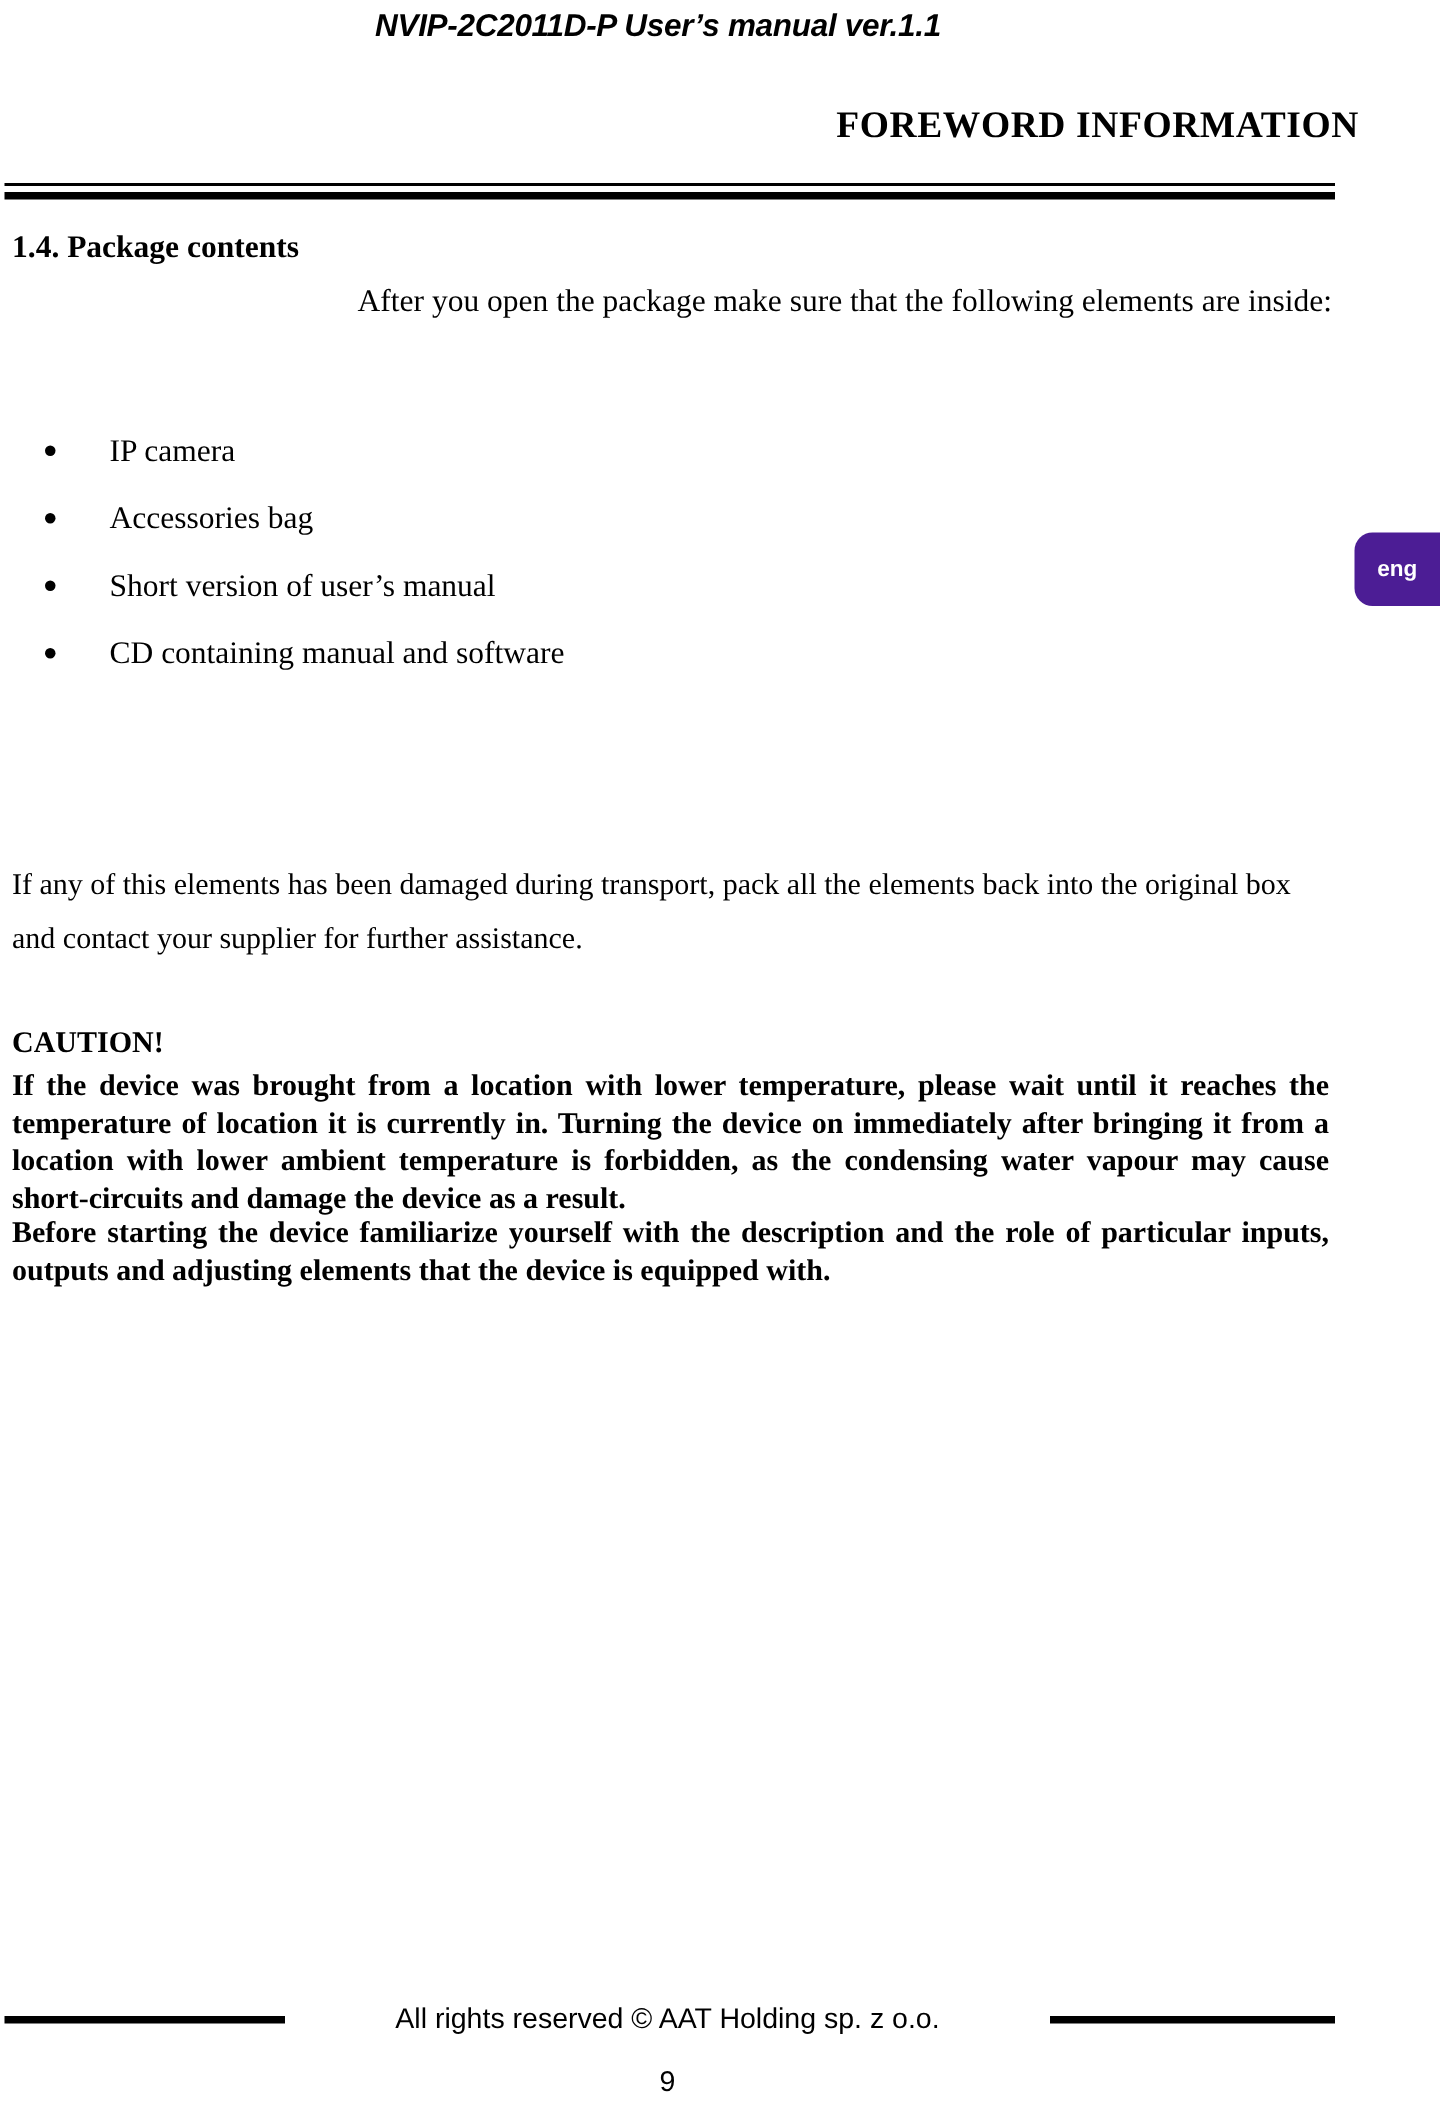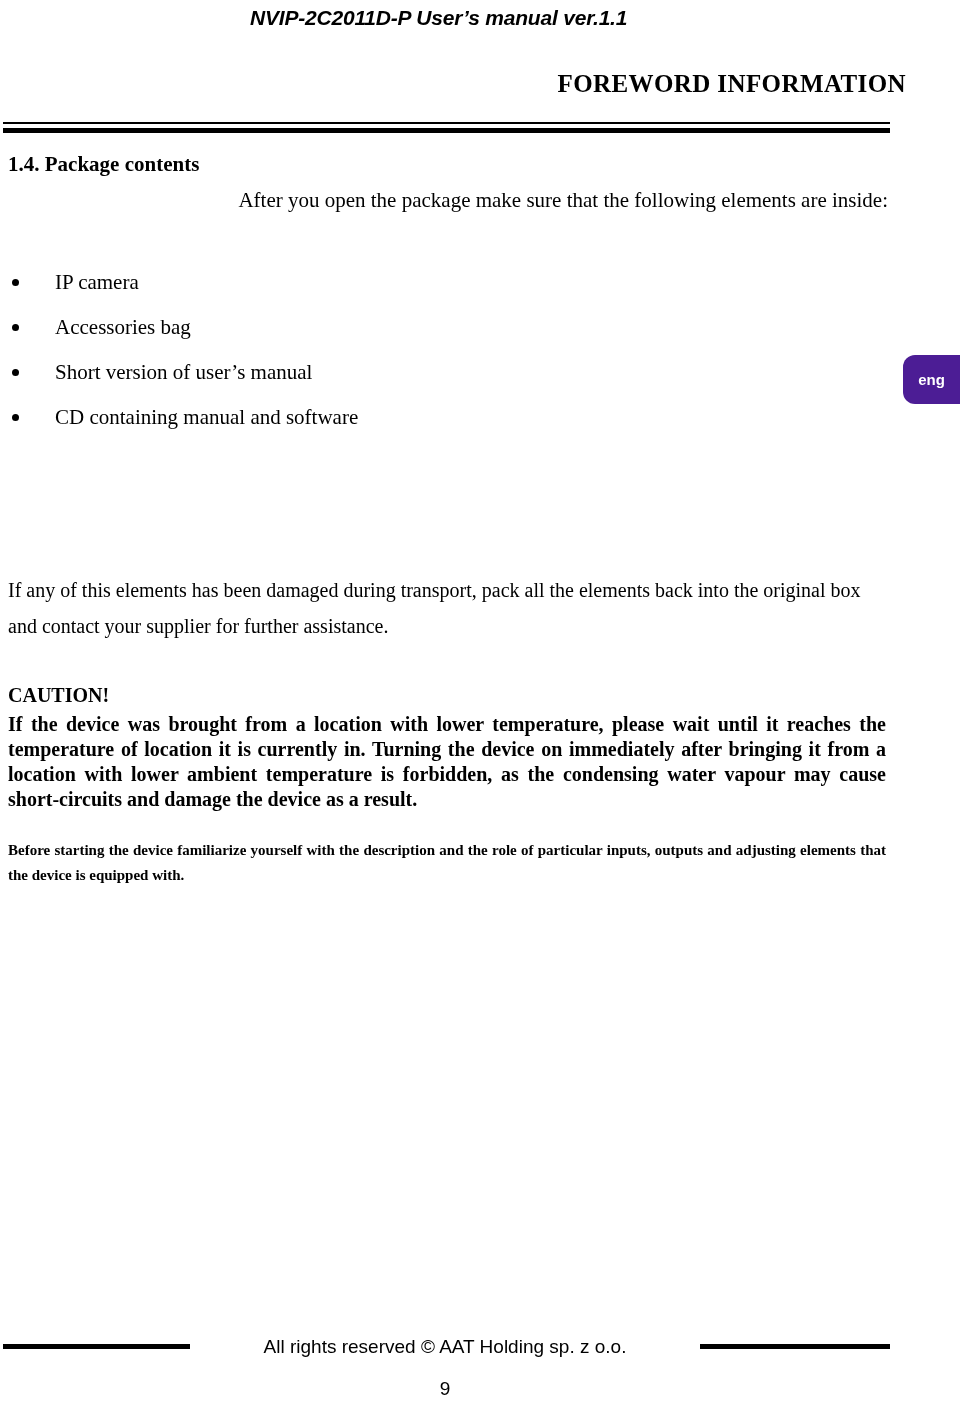--- a/index.html
+++ b/index.html
@@ -101,21 +101,21 @@
     width: 880px;
     font-size: 21px;
     text-align: right;
   }
 
   .bullet-list {
     position: absolute;
     left: 0;
     top: 268px;
     width: 890px;
-    margin: 0;
+    margin: 18px;
     padding: 0;
     list-style: none;
   }
   .bullet-list li {
     position: relative;
     height: 45px;
     padding-left: 55px;
     font-size: 21px;
     line-height: 28px;
   }
@@ -154,24 +154,24 @@
     width: 878px;
     font-weight: 700;
     font-size: 20px;
     line-height: 25px;
     text-align: justify;
   }
 
   .para-before {
     position: absolute;
     left: 8px;
-    top: 838px;
+    top: 810px;
     width: 878px;
     font-weight: 700;
-    font-size: 15px;
+    font-size: 20px;
     line-height: 25px;
     text-align: justify;
   }
 
   
   .footer-rule-left {
     position: absolute;
     left: 3px;
     top: 1344px;
     width: 187px;

